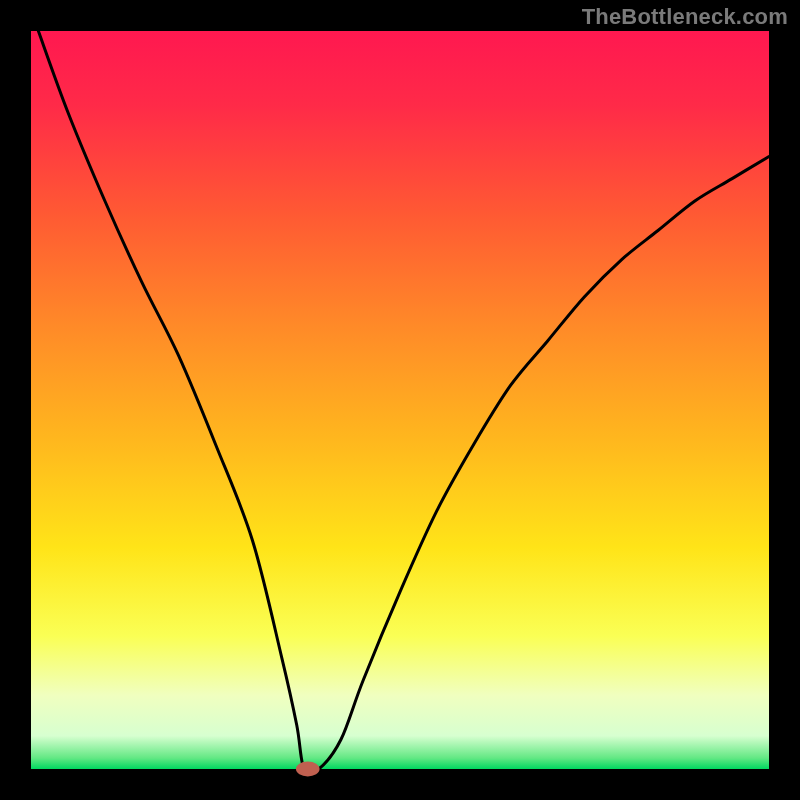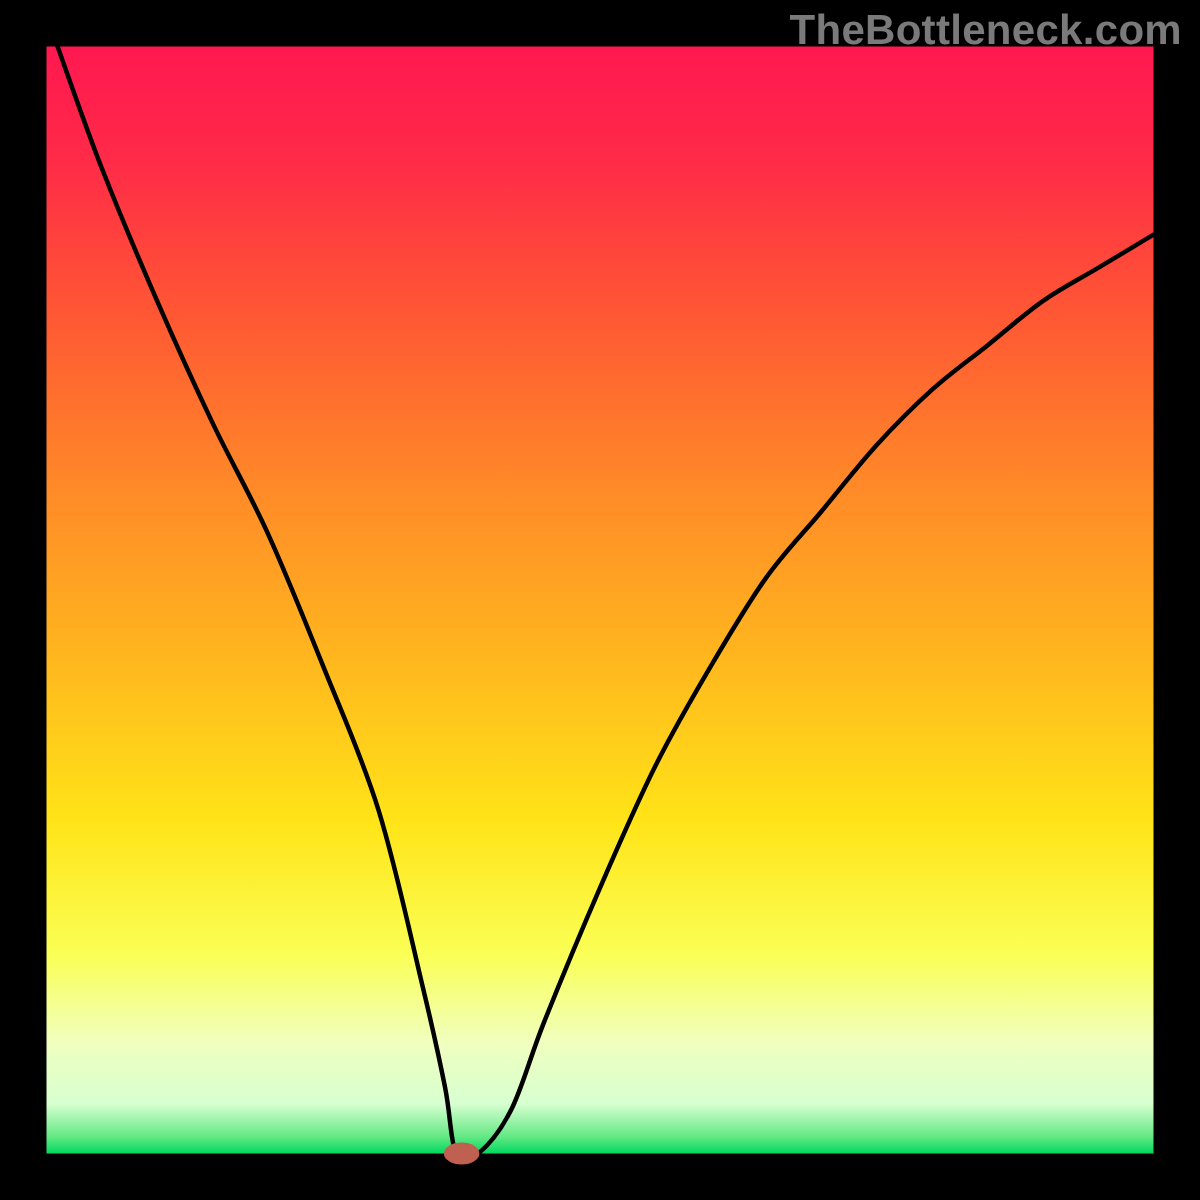--- a/index.html
+++ b/index.html
@@ -17,21 +17,21 @@
     left: 0;
     width: 800px;
     height: 800px;
     background: #000;
   }
   .watermark {
     position: absolute;
     top: 4px;
     right: 12px;
     color: #7a7a7a;
-    font-size: 28px;
+    font-size: 22px;
     font-weight: 600;
     letter-spacing: 0.2px;
     user-select: none;
   }
   svg {
     position: absolute;
     top: 0;
     left: 0;
   }
 </style>

